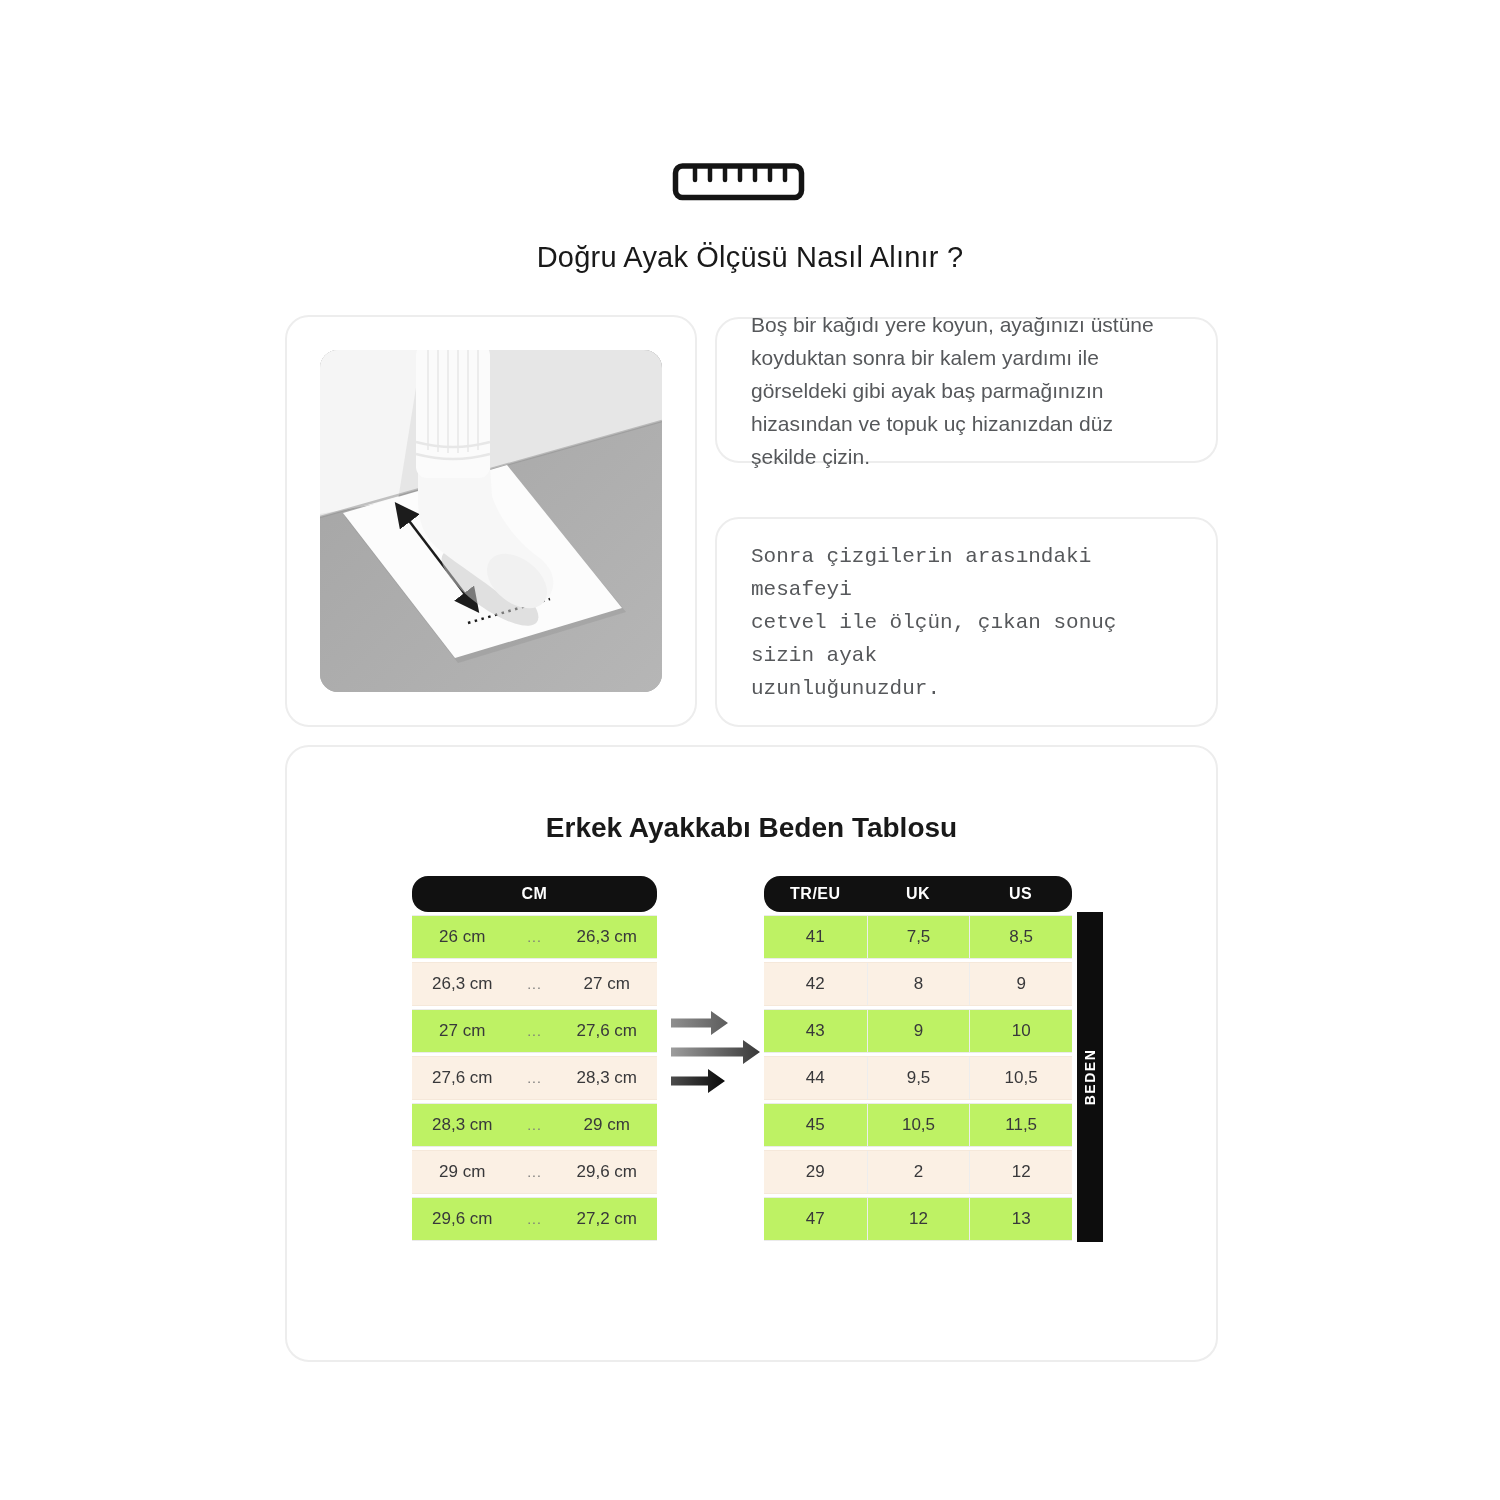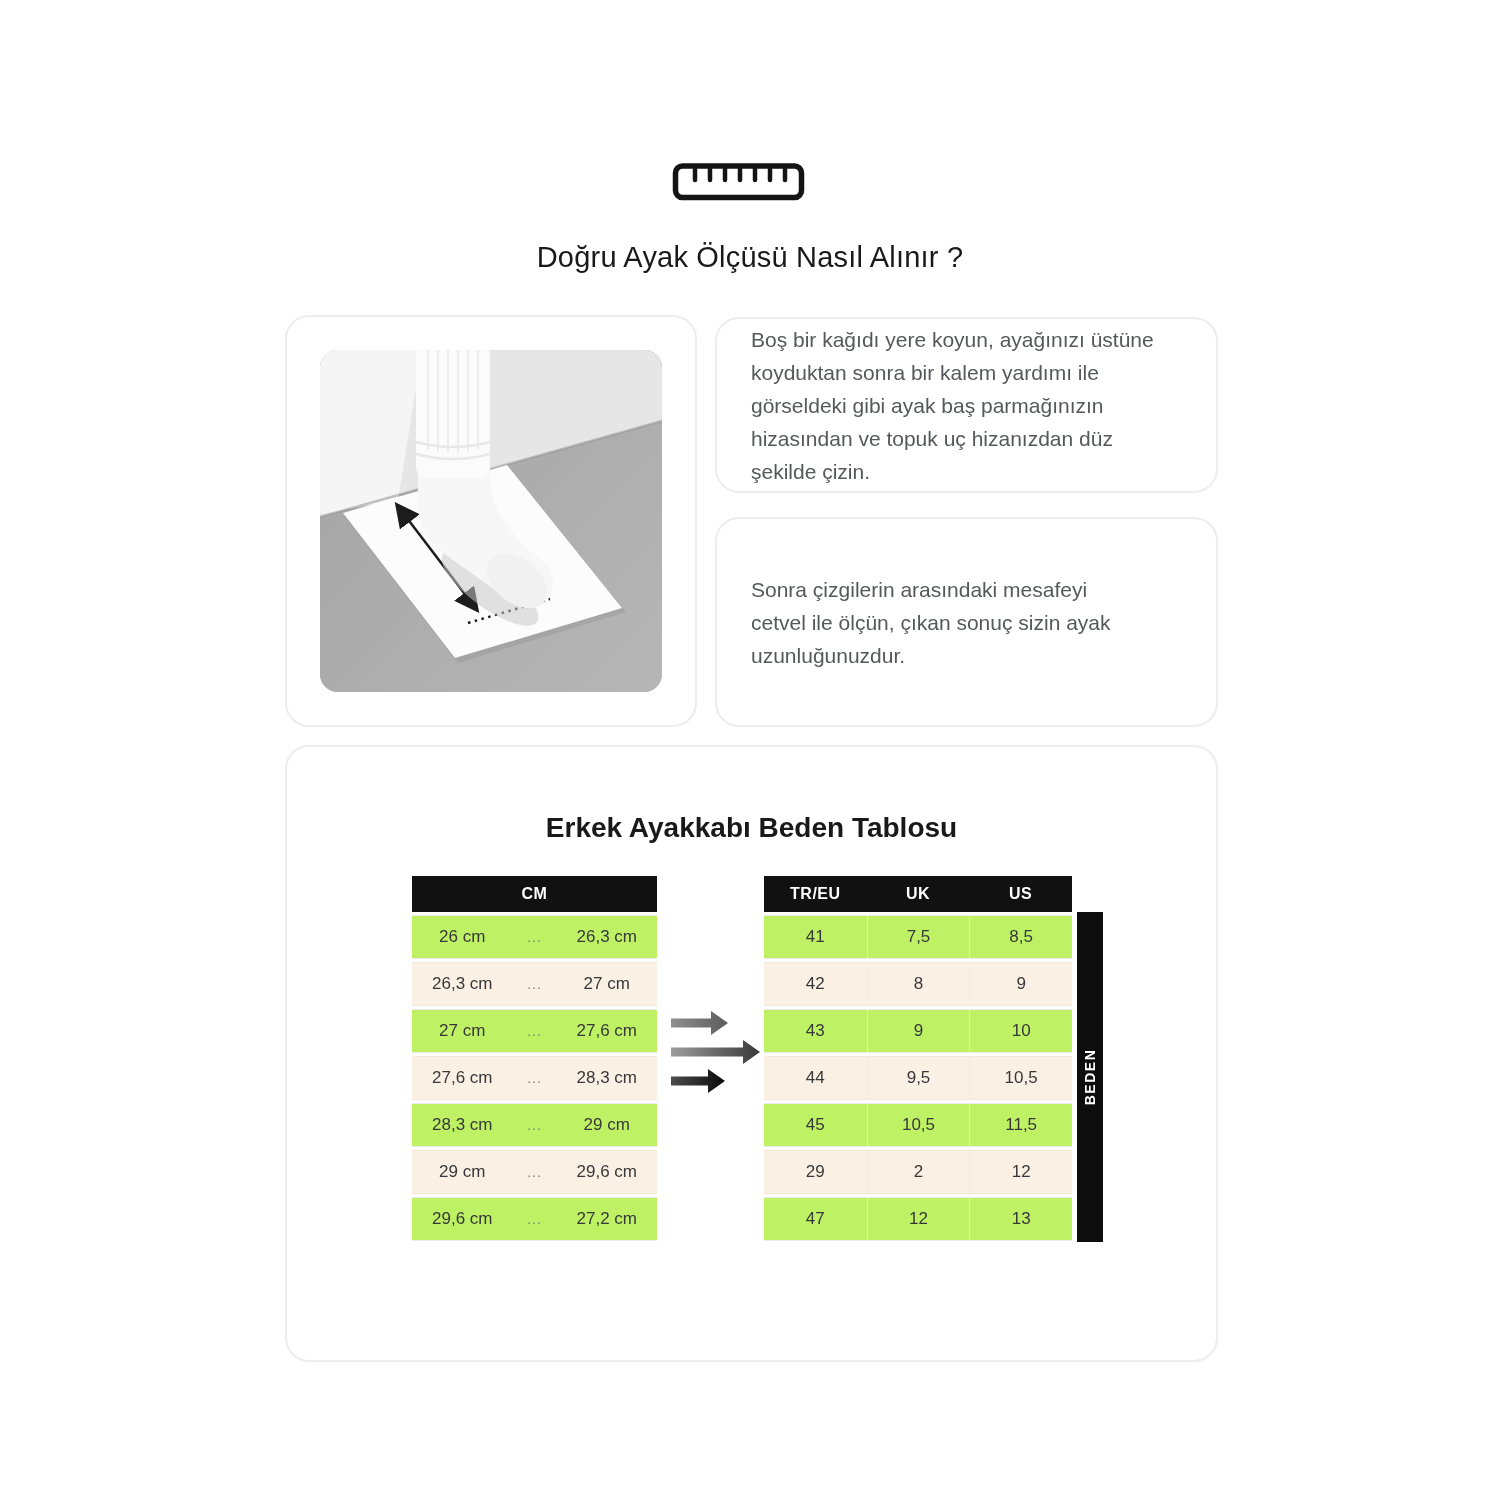--- a/index.html
+++ b/index.html
@@ -17,38 +17,38 @@
   }
   
   .card{
     border:2px solid #ededed;border-radius:24px;box-sizing:border-box;background:#fff;
   }
   .photo-card{left:285px;top:315px;width:412px;height:412px;}
   .photo{
     position:absolute;left:33px;top:33px;width:342px;height:342px;
     border-radius:18px;overflow:hidden;background:#ababab;
   }
-  .note-card{left:715px;top:317px;width:503px;height:176px;display:flex;align-items:center;}
-  .note-card.second{top:517px;height:210px;}
+  .note-card{left:715px;top:317px;width:503px;height:146px;display:flex;align-items:center;}
+  .note-card.second{top:517px;height:210px;font-family:Liberation Mono, monospace;}
   .note-text{
     margin:0;padding:0 34px;font-size:21px;line-height:33px;color:#56585b;
     white-space:pre-line;
   }
   
   .size-card{left:285px;top:745px;width:933px;height:617px;}
   .size-title{
     margin:16px;padding-top:49px;text-align:center;
     font-size:28px;font-weight:700;color:#191919;
   }
   .cm-table{position:absolute;left:125px;top:129px;width:245px;}
   .size-table{position:absolute;left:477px;top:129px;width:308px;}
   .thead{
     height:36px;background:#111111;color:#ffffff;
     display:flex;align-items:center;justify-content:center;
-    font-size:16px;font-weight:600;letter-spacing:.5px;
+    font-size:16px;font-weight:600;letter-spacing:.5px;border-radius:16px;
   }
   .thead.sheader{display:grid;grid-template-columns:1fr 1fr 1fr;}
   .thead.sheader span{display:flex;align-items:center;justify-content:center;}
   .trow{
     height:42px;margin-top:3px;background:#bef264;
     border-top:1px solid #ebebeb;border-bottom:1px solid #ebebeb;
     display:grid;grid-template-columns:1fr 44px 1fr;align-items:center;
     text-align:center;font-size:17px;font-weight:500;color:#38383a;
   }
   .trow.stripe{background:#fbf0e4;border-color:#f5e8da;}

